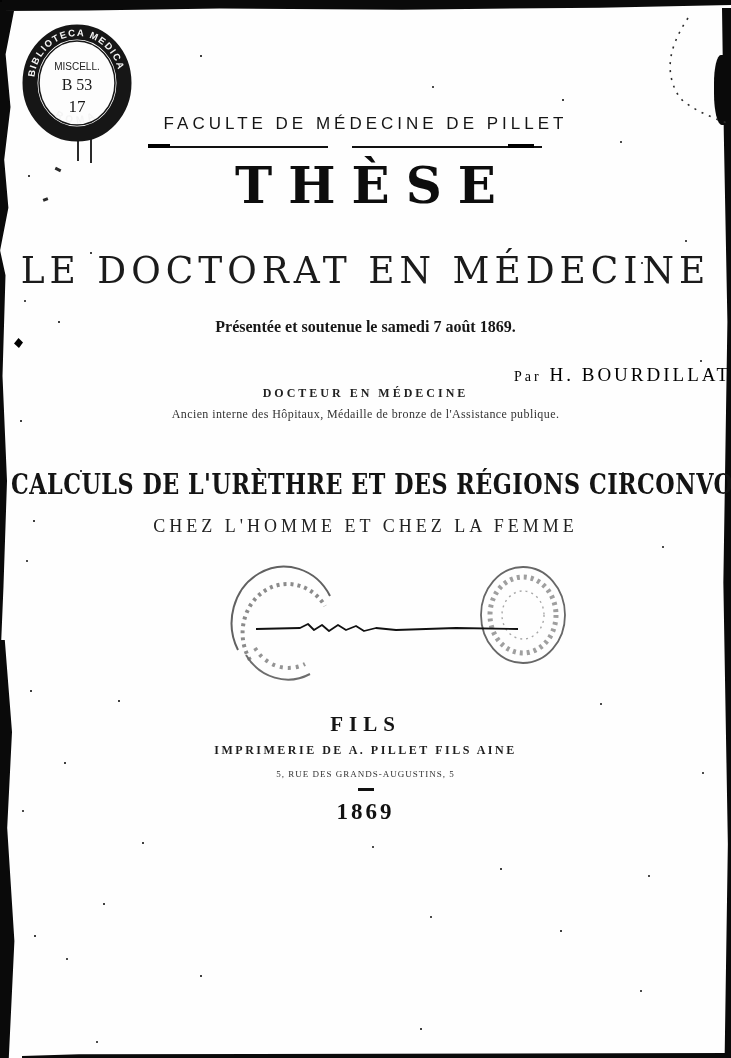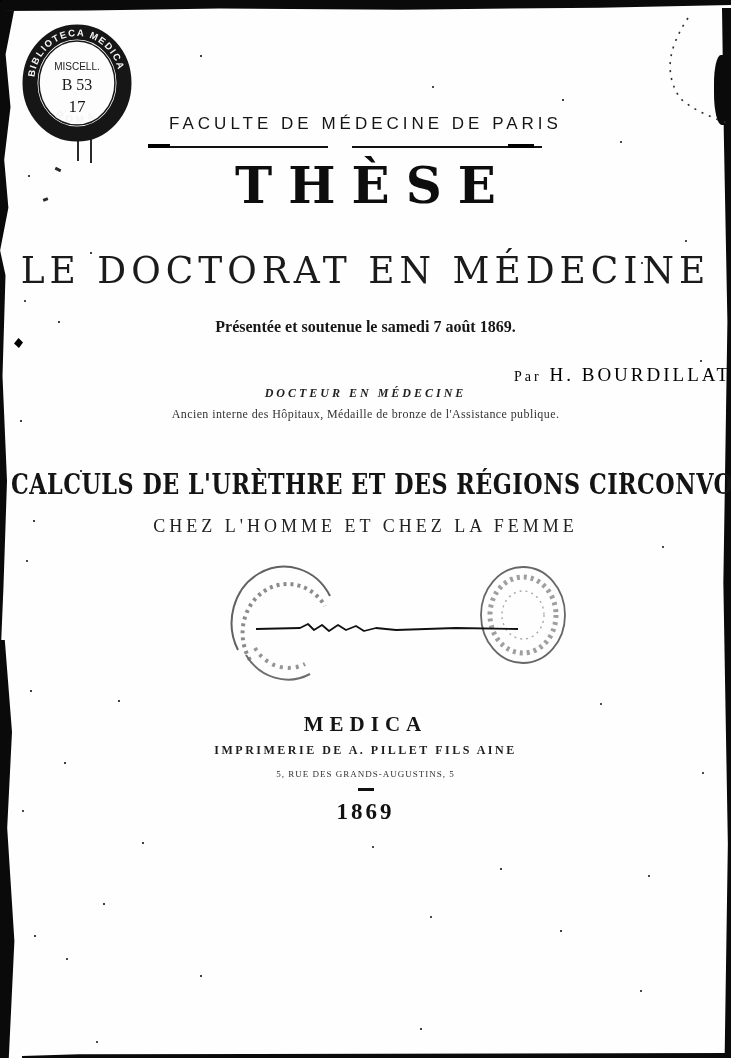--- a/index.html
+++ b/index.html
@@ -48,21 +48,21 @@
   .rule-tick { position: absolute; top: 144px; height: 4px; background: #000; }
   .rule-tick.a { left: 148px; width: 22px; }
   .rule-tick.b { left: 508px; width: 26px; }
   .these { top: 156px; font-family: "DejaVu Serif", serif; font-weight: 700; font-size: 50px; letter-spacing: 16px; text-indent: 16px; color: #0d0d0d; }
   .pour { top: 228px; font-size: 10px; font-weight: 700; letter-spacing: 6px; color: #222; }
   .degree { top: 248px; font-family: "DejaVu Serif", serif; font-size: 36px; font-weight: 500; letter-spacing: 5px; color: #1b1b1b; transform: scaleY(1.06); transform-origin: top; }
   .defense { top: 318px; font-size: 16px; font-weight: 700; color: #171717; }
   .author { top: 364px; font-size: 19px; letter-spacing: 3px; color: #000000; text-align: right; }
   .author .par { font-size: 14px; }
   .author .par::first-letter { font-size: 19px; }
-  .doctor { top: 386px; font-size: 12px; font-weight: 700; letter-spacing: 3px; color: #222; font-style: italic; }
+  .doctor { top: 386px; font-size: 12px; font-weight: 700; letter-spacing: 3px; color: #222; }
   .credentials { top: 407px; font-size: 12px; color: #333; letter-spacing: 0.4px; }
   .subject1 { top: 468px; font-family: "DejaVu Serif", serif; font-size: 23px; font-weight: 700; letter-spacing: 0.5px; color: #141414; transform: scale(0.97, 1.18); transform-origin: top center; }
   .subject2 { top: 516px; font-family: Liberation Serif, serif; font-size: 18px; font-weight: 500; letter-spacing: 4px; color: #222; }
   .city { top: 712px; font-size: 21px; font-weight: 700; letter-spacing: 6px; color: #141414; }
   .printer { top: 743px; font-size: 12px; font-weight: 600; letter-spacing: 2.5px; color: #1d1d1d; }
   .address { top: 769px; font-size: 9px; font-weight: 400; letter-spacing: 1px; color: #333; }
   .dashrule { position: absolute; left: 358px; top: 788px; width: 16px; height: 3px; background: #111; }
   .year { top: 799px; font-size: 23px; font-weight: 700; letter-spacing: 3px; color: #111; }
   
   .mid-art { position: absolute; left: 0; top: 0; }
@@ -101,21 +101,21 @@
       <textPath href="#rimTop" startOffset="4%">BIBLIOTECA MEDICA</textPath>
     </text>
     <text font-family="Liberation Sans, sans-serif" font-size="10" font-weight="bold" fill="#f4f4f4" letter-spacing="4">
       <textPath href="#rimBot" startOffset="28%">ROMA</textPath>
     </text>
     <text x="59" y="50" text-anchor="middle" font-family="Liberation Sans, sans-serif" font-size="10" fill="#222">MISCELL.</text>
     <text x="59" y="70" text-anchor="middle" font-family="Liberation Serif, serif" font-size="16" fill="#1a1a1a">B 53</text>
     <text x="59" y="92" text-anchor="middle" font-family="Liberation Serif, serif" font-size="17" fill="#161616">17</text>
   </svg>
 
-  <div class="col faculty">FACULTE DE MÉDECINE DE PARIS</div>
+  <div class="col faculty">FACULTE DE MÉDECINE DE PILLET</div>
   <div class="rule rule-l"></div>
   <div class="rule rule-r"></div>
   <div class="rule-tick a"></div>
   <div class="rule-tick b"></div>
 
   <div class="col these">THÈSE</div>
   <div class="col degree">LE DOCTORAT EN MÉDECINE</div>
   <div class="col defense">Présentée et soutenue le samedi 7 août 1869.</div>
 
   <div class="col author">
@@ -139,19 +139,19 @@
 
     <g opacity="0.85">
       <ellipse cx="523" cy="615" rx="42" ry="48" fill="none" stroke="#4d4d4d" stroke-width="1.8"></ellipse>
       <ellipse cx="523" cy="615" rx="33" ry="38" fill="none" stroke="#8f8f8f" stroke-width="5" stroke-dasharray="3 4"></ellipse>
       <ellipse cx="523" cy="615" rx="21" ry="24" fill="none" stroke="#9a9a9a" stroke-width="1.4" stroke-dasharray="2 4"></ellipse>
     </g>
 
     <path d="M 256 629 L 300 628 l 8 -4 6 6 8 -5 7 6 9 -6 8 5 10 -4 8 5 12 -3 20 2 60 -2 62 1" fill="none" stroke="#111" stroke-width="1.8" stroke-linejoin="round"></path>
   </svg>
 
-  <div class="col city">MEDICA</div>
+  <div class="col city">FILS</div>
   <div class="col printer">IMPRIMERIE DE A. PILLET FILS AINE</div>
   <div class="col address">5, RUE DES GRANDS-AUGUSTINS, 5</div>
   <div class="dashrule"></div>
   <div class="col year">1869</div>
 
 </div>
 
 </body></html>

